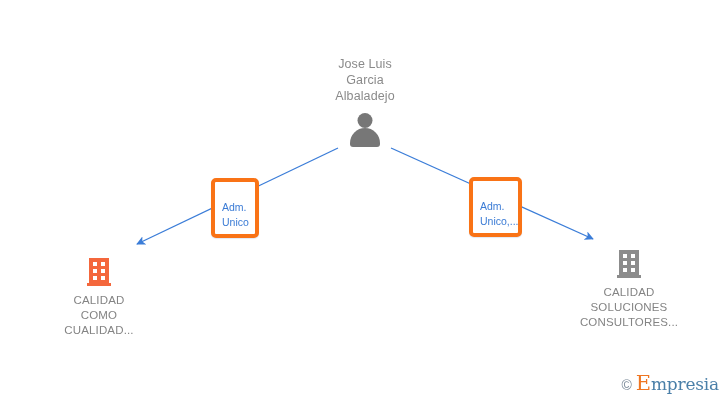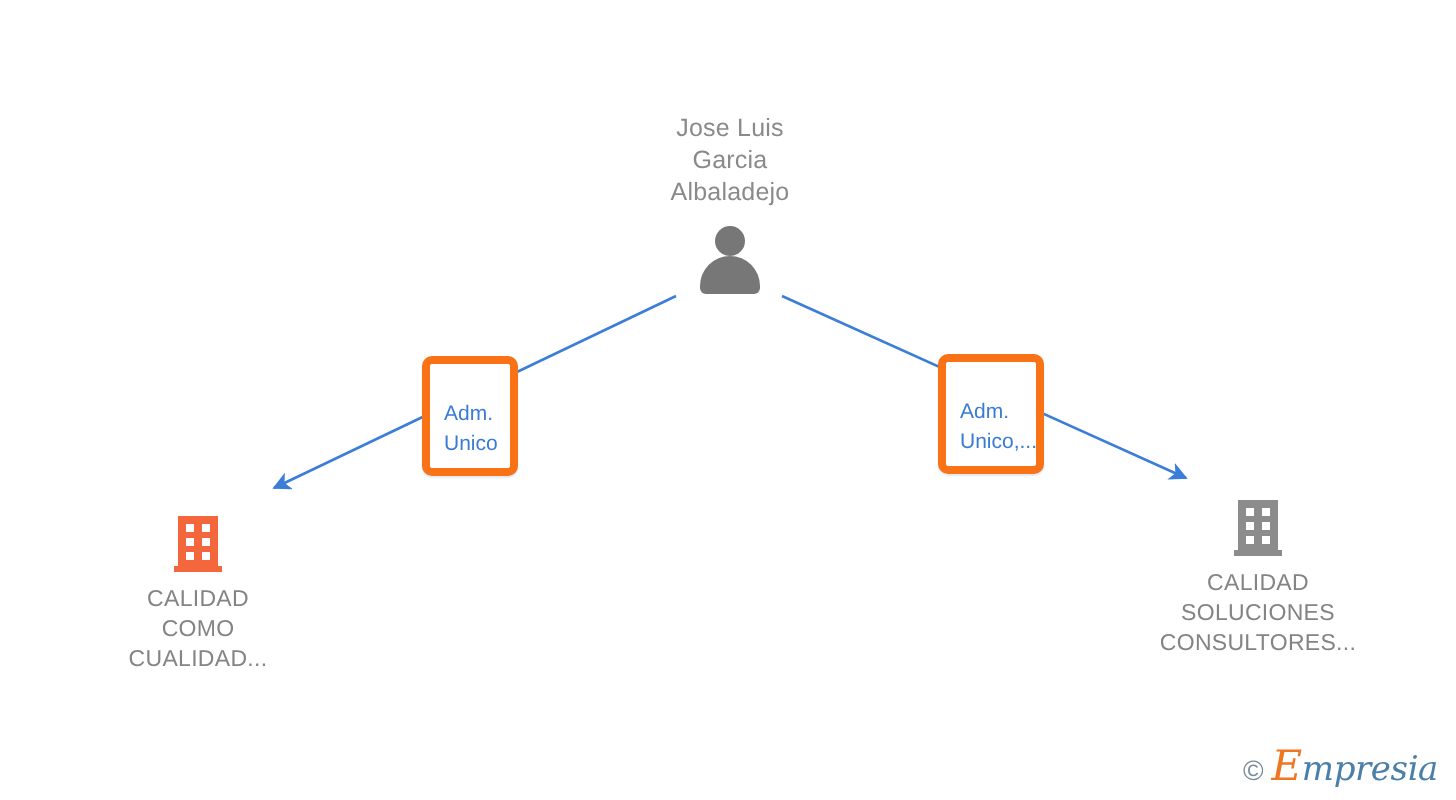--- a/index.html
+++ b/index.html
@@ -151,21 +151,20 @@
     align-items: baseline;
     gap: 4px;
   }
   .watermark .copy {
     font-size: 14px;
     color: #7b8a99;
     line-height: 1;
   }
   .watermark .brand {
     font-family: "DejaVu Serif", serif;
-    font-style: italic;
     font-size: 17px;
     line-height: 1;
     color: #4a7fa8;
     letter-spacing: -0.2px;
   }
   .watermark .brand .cap {
     color: #ef7622;
     font-size: 21px;
   }
 </style>

